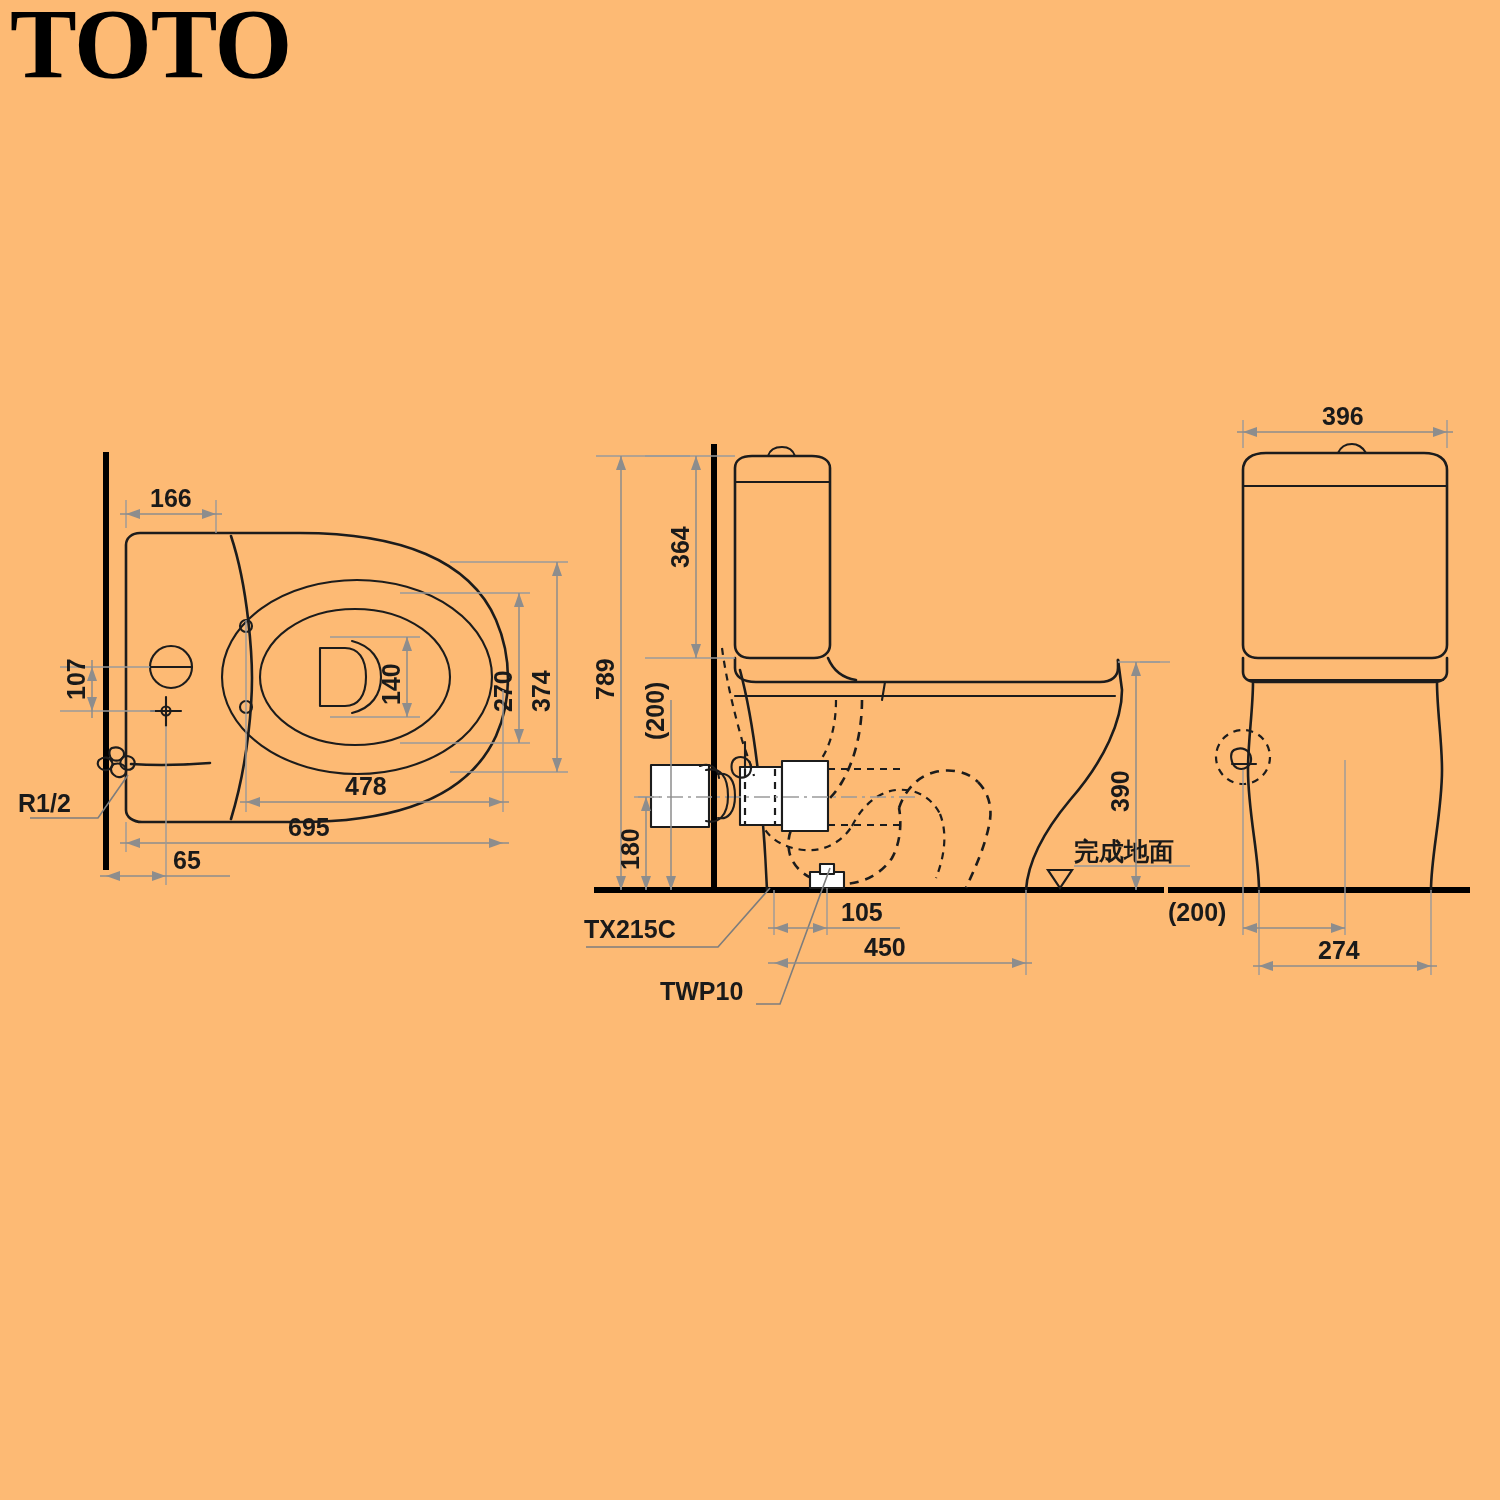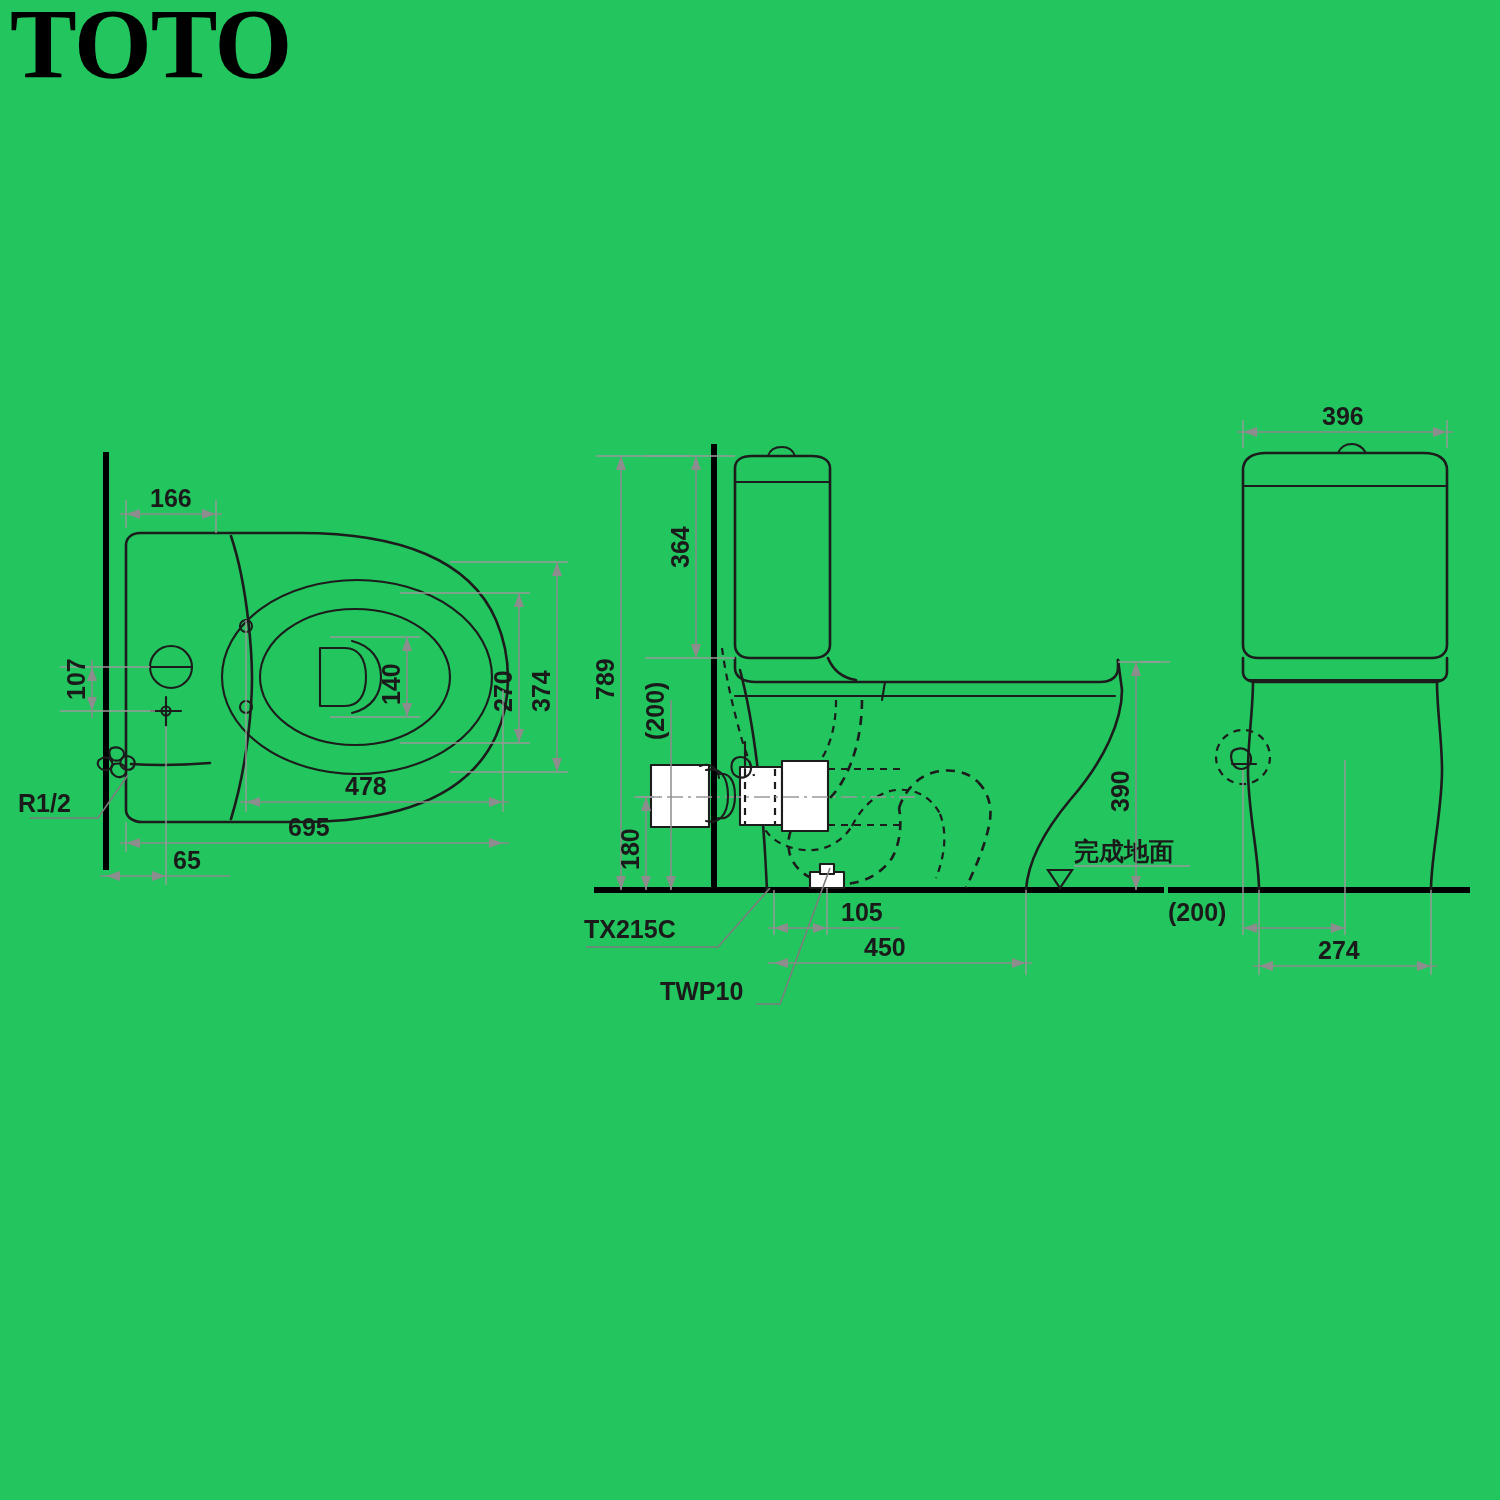--- a/index.html
+++ b/index.html
@@ -4,21 +4,21 @@
 <title>TOTO Technical Drawing</title>
 <style>
   html,body{margin:0;padding:0;background:#ffffff;}
   body{
     width:1500px;height:1500px;
     font-family:"Liberation Sans", sans-serif;
     color:#000;
     overflow:hidden;
     position:relative;
   }
-  #sheet{position:relative;width:1500px;height:1500px;background:#22c55e;text-align:right;}
+  #sheet{position:relative;width:1500px;height:1500px;background:#fdba74;text-align:right;}
 
   
   #brand{
     position:absolute;left:10px;top:-6px;
     font-family:"Liberation Serif", serif;
     font-weight:700;
     font-size:100px;
     letter-spacing:-1px;
     line-height:1;
     color:#000;

